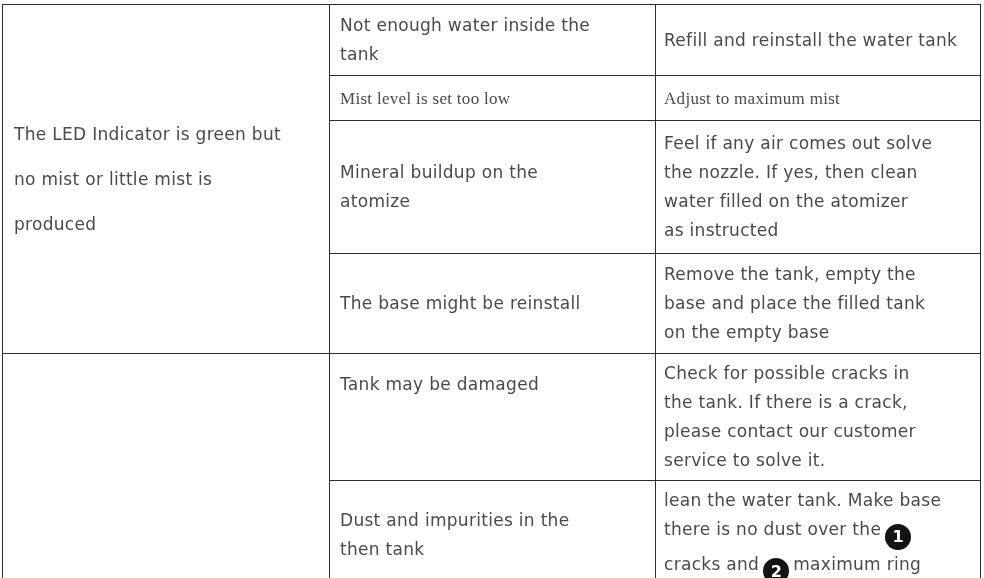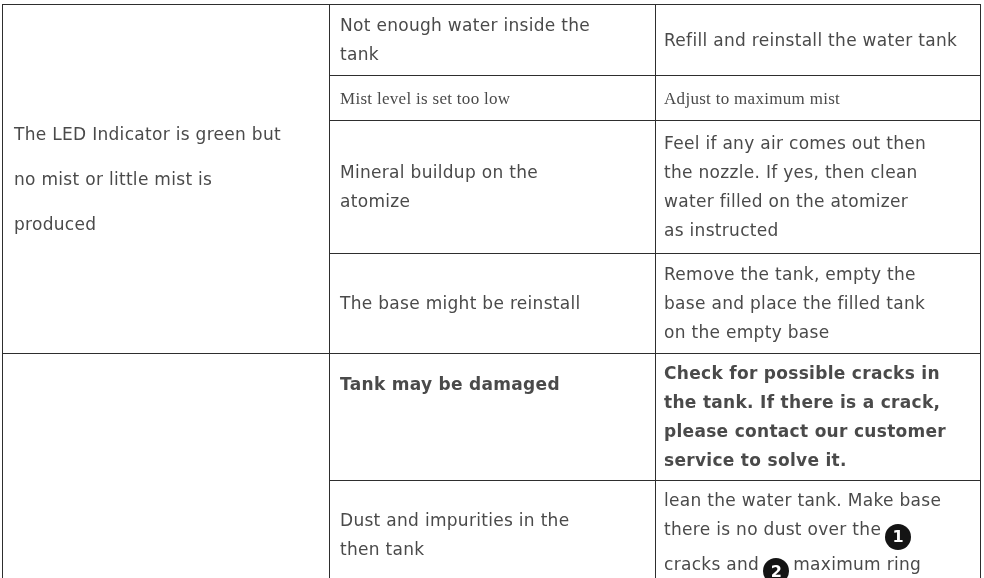--- a/index.html
+++ b/index.html
@@ -51,21 +51,21 @@
     padding-top: 16px;
   }
   .line {
     display: block;
     white-space: nowrap;
   }
   tr.r1 { height: 71px; }
   tr.r2 { height: 45px; font-family: Liberation Serif, serif; }
   tr.r3 { height: 133px; }
   tr.r4 { height: 100px; }
-  tr.r5 { height: 126px; font-weight: bold; }
+  tr.r5 { height: 126px; }
   tr.r6 { height: 93px; }
   .badge {
     display: inline-flex;
     width: 26px;
     height: 26px;
     border-radius: 50%;
     background: #141414;
     color: #ffffff;
     font-size: 16px;
     font-weight: bold;
@@ -109,21 +109,21 @@
         <td class="solution">
             <span class="line">Adjust to maximum mist</span>
           </td>
       </tr>
       <tr class="r3">
         <td class="cause">
             <span class="line">Mineral buildup on the</span>
             <span class="line">atomize</span>
           </td>
         <td class="solution">
-            <span class="line">Feel if any air comes out then</span>
+            <span class="line">Feel if any air comes out solve</span>
             <span class="line">the nozzle. If yes, then clean</span>
             <span class="line">water filled on the atomizer</span>
             <span class="line">as instructed</span>
           </td>
       </tr>
       <tr class="r4">
         <td class="cause">
             <span class="line">The base might be reinstall</span>
           </td>
         <td class="solution">

